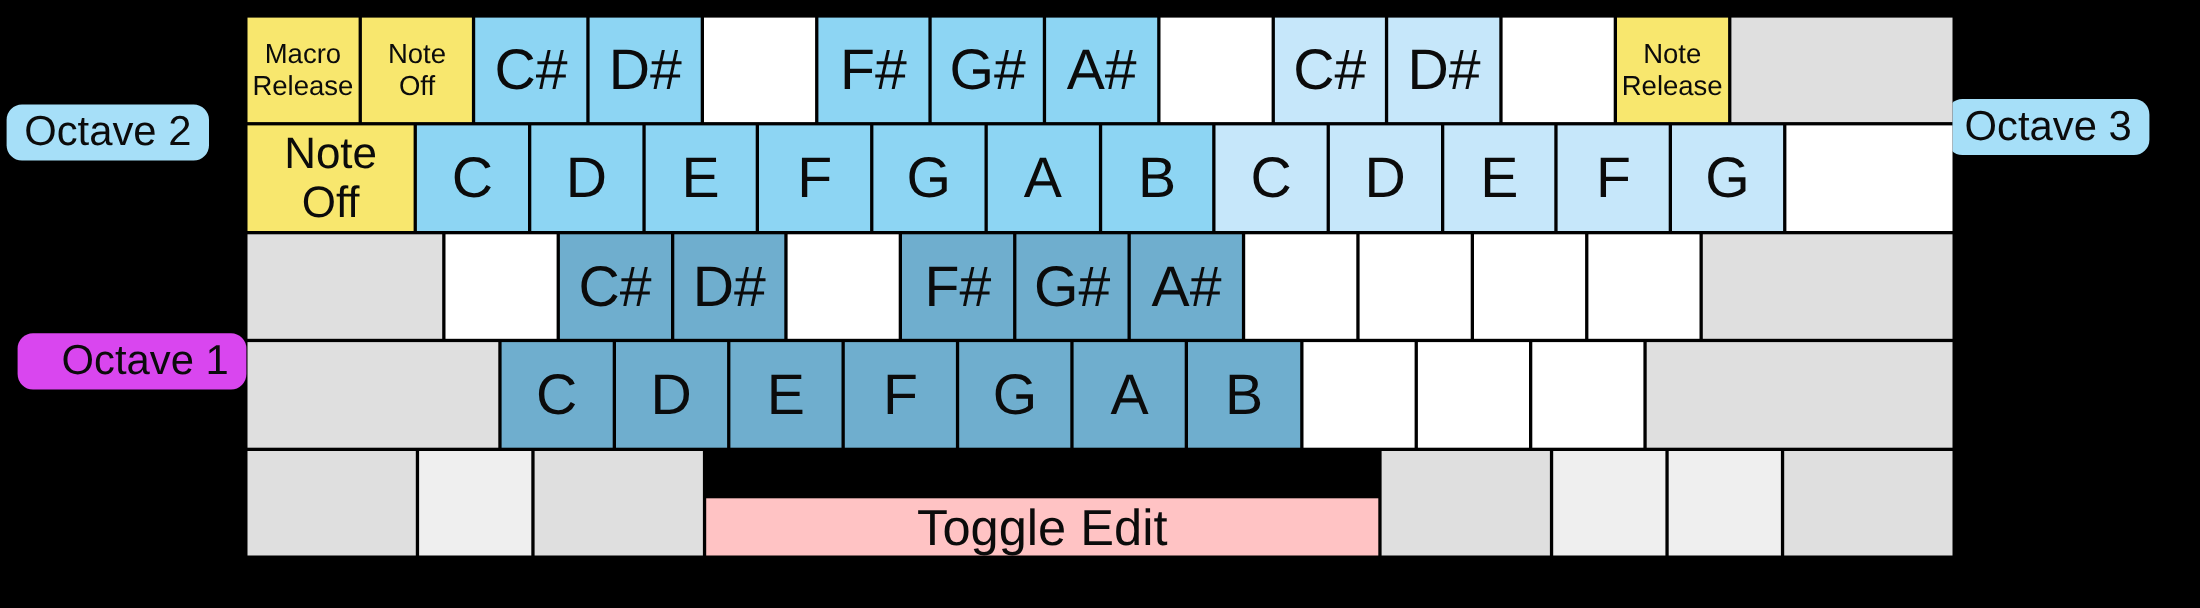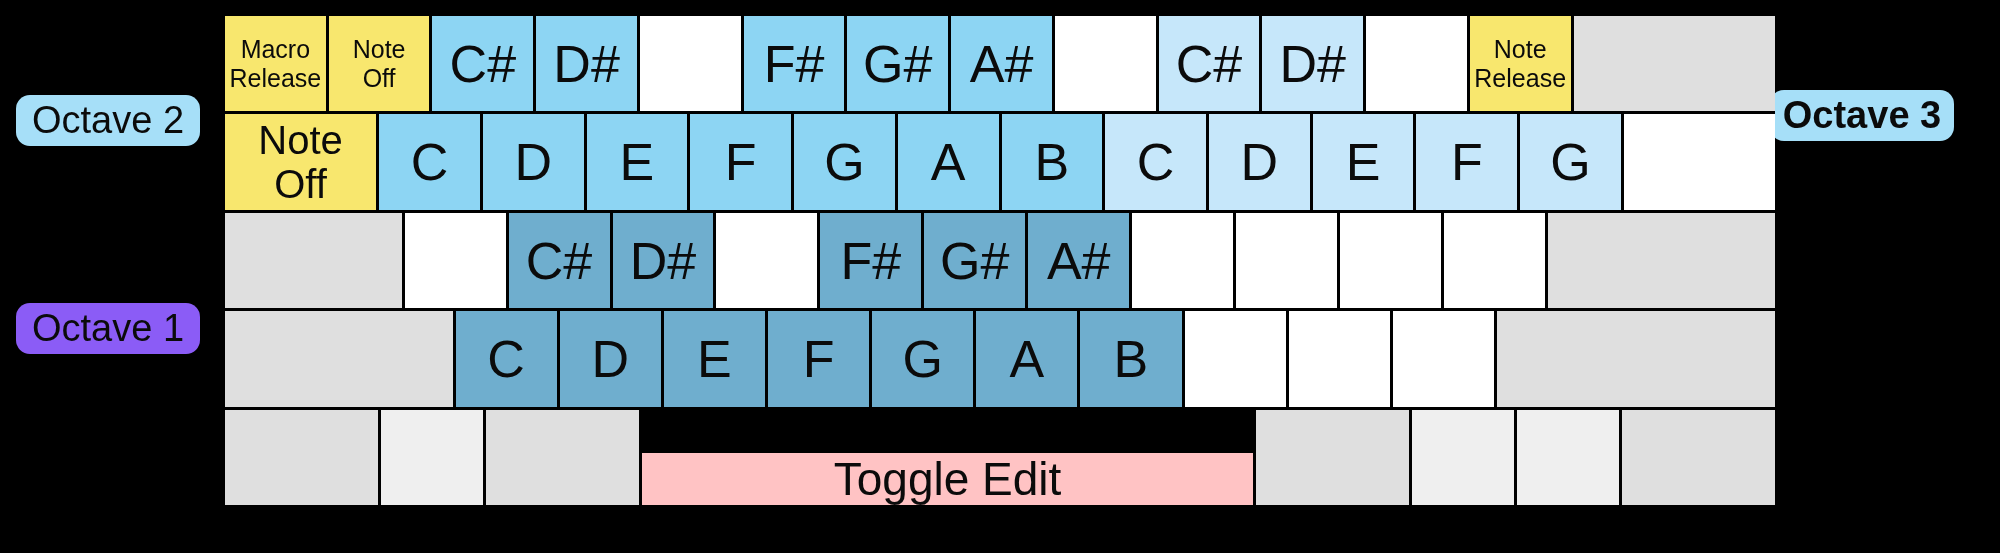--- a/index.html
+++ b/index.html
@@ -25,32 +25,32 @@
   .fs-s{font-size:25px;line-height:1.14;}
   .fs-m{font-size:40px;line-height:1.1;}
   .fs-l{font-size:52px;line-height:1;}
   .fs-sp{font-size:46px;line-height:1;margin-top:43px;}
   
   .badge{
     position:absolute;width:184px;height:51px;border-radius:14px;
     display:flex;align-items:center;justify-content:center;
     font-size:38px;color:#0b0b0b;
   }
-  #badge-octave2{left:16px;top:95px;}
+  #badge-octave2{left:6px;top:95px;}
   #badge-octave1{left:16px;top:303px;}
-  #badge-octave3{left:1770px;top:90px;font-weight:bold;}
+  #badge-octave3{left:1770px;top:90px;}
 </style>
 </head>
 <body style="background: rgb(0, 0, 0);">
 
 <div class="stage">
 
   <div class="badge" id="badge-octave2" style="background: rgb(166, 223, 248);">Octave 2</div>
 
-  <div class="badge" id="badge-octave1" style="background: #8b5cf6;">Octave 1</div>
+  <div class="badge" id="badge-octave1" style="background: #d946ef; padding-left: 24px;">Octave 1</div>
 
   <div class="badge" id="badge-octave3" style="background: rgb(166, 223, 248);">Octave 3</div>
 
   <div class="keyboard" id="keyboard">
       <div class="krow">
         <div class="key fs-s" style="flex-grow: 1; background: rgb(248, 231, 110); color: rgb(11, 11, 11);">Macro
 Release</div>
         <div class="key fs-s" style="flex-grow: 1; background: rgb(248, 231, 110); color: rgb(11, 11, 11);">Note
 Off</div>
         <div class="key fs-l" style="flex-grow: 1; background: rgb(141, 213, 243); color: rgb(11, 11, 11);">C#</div>

